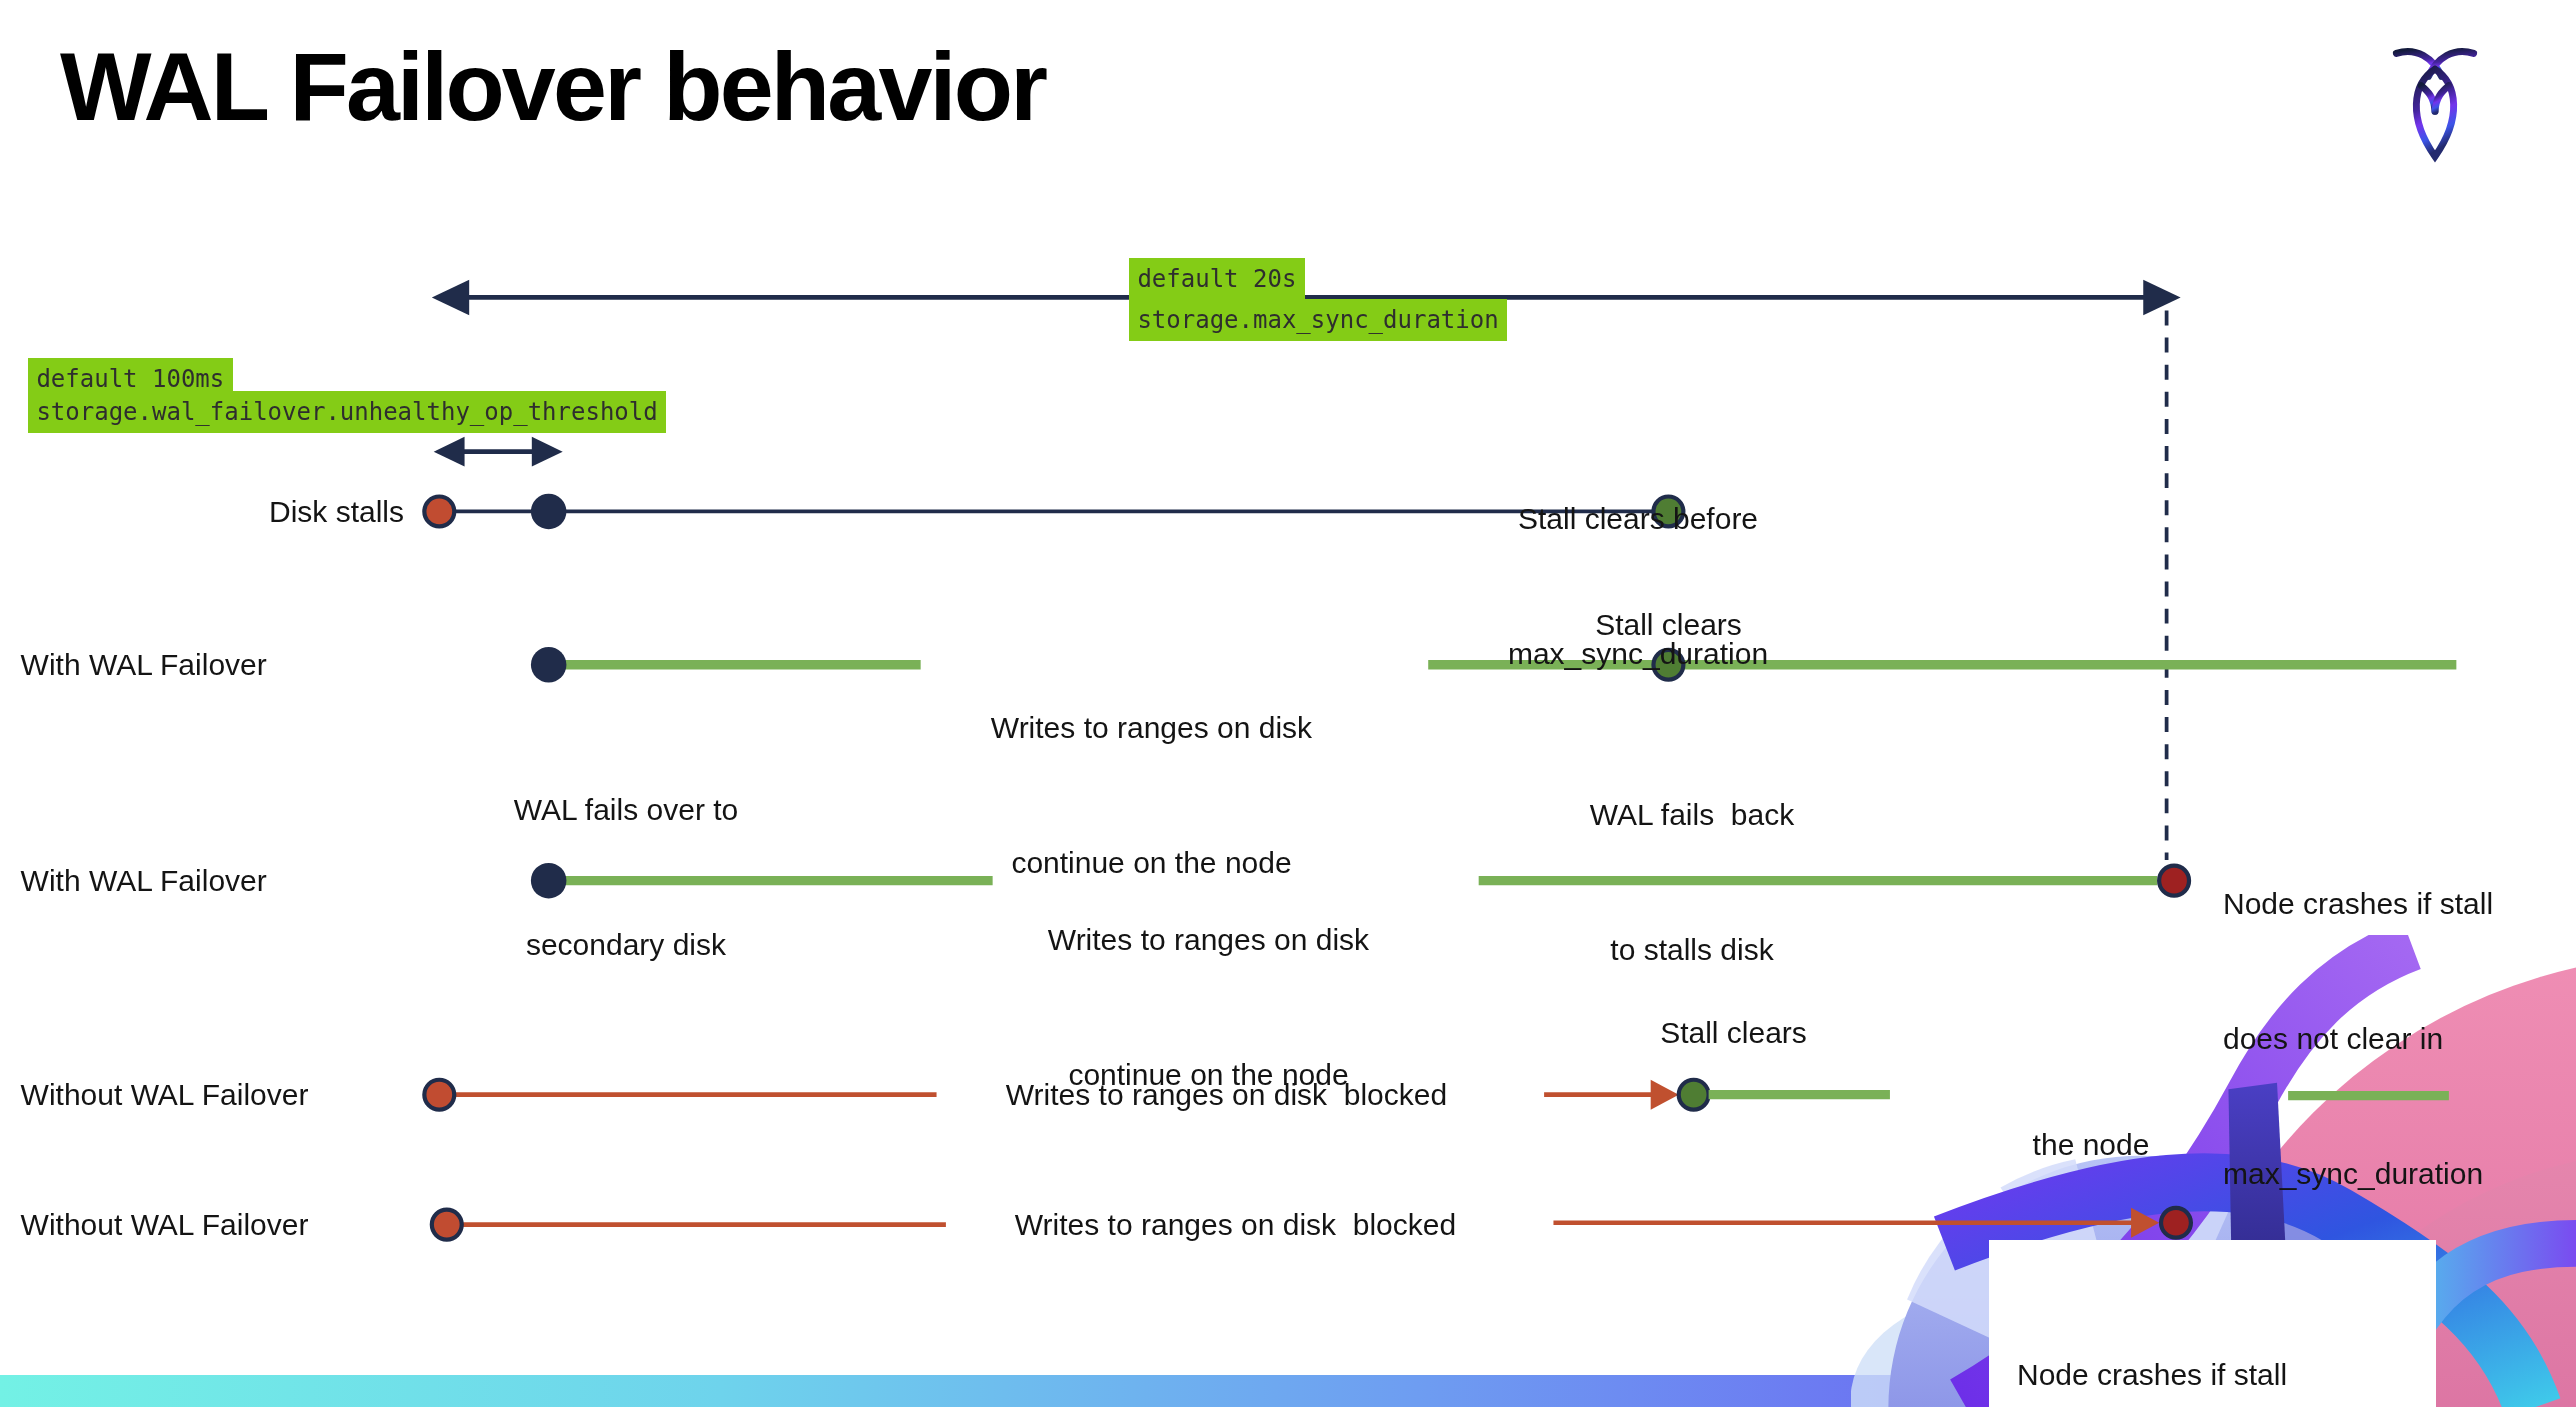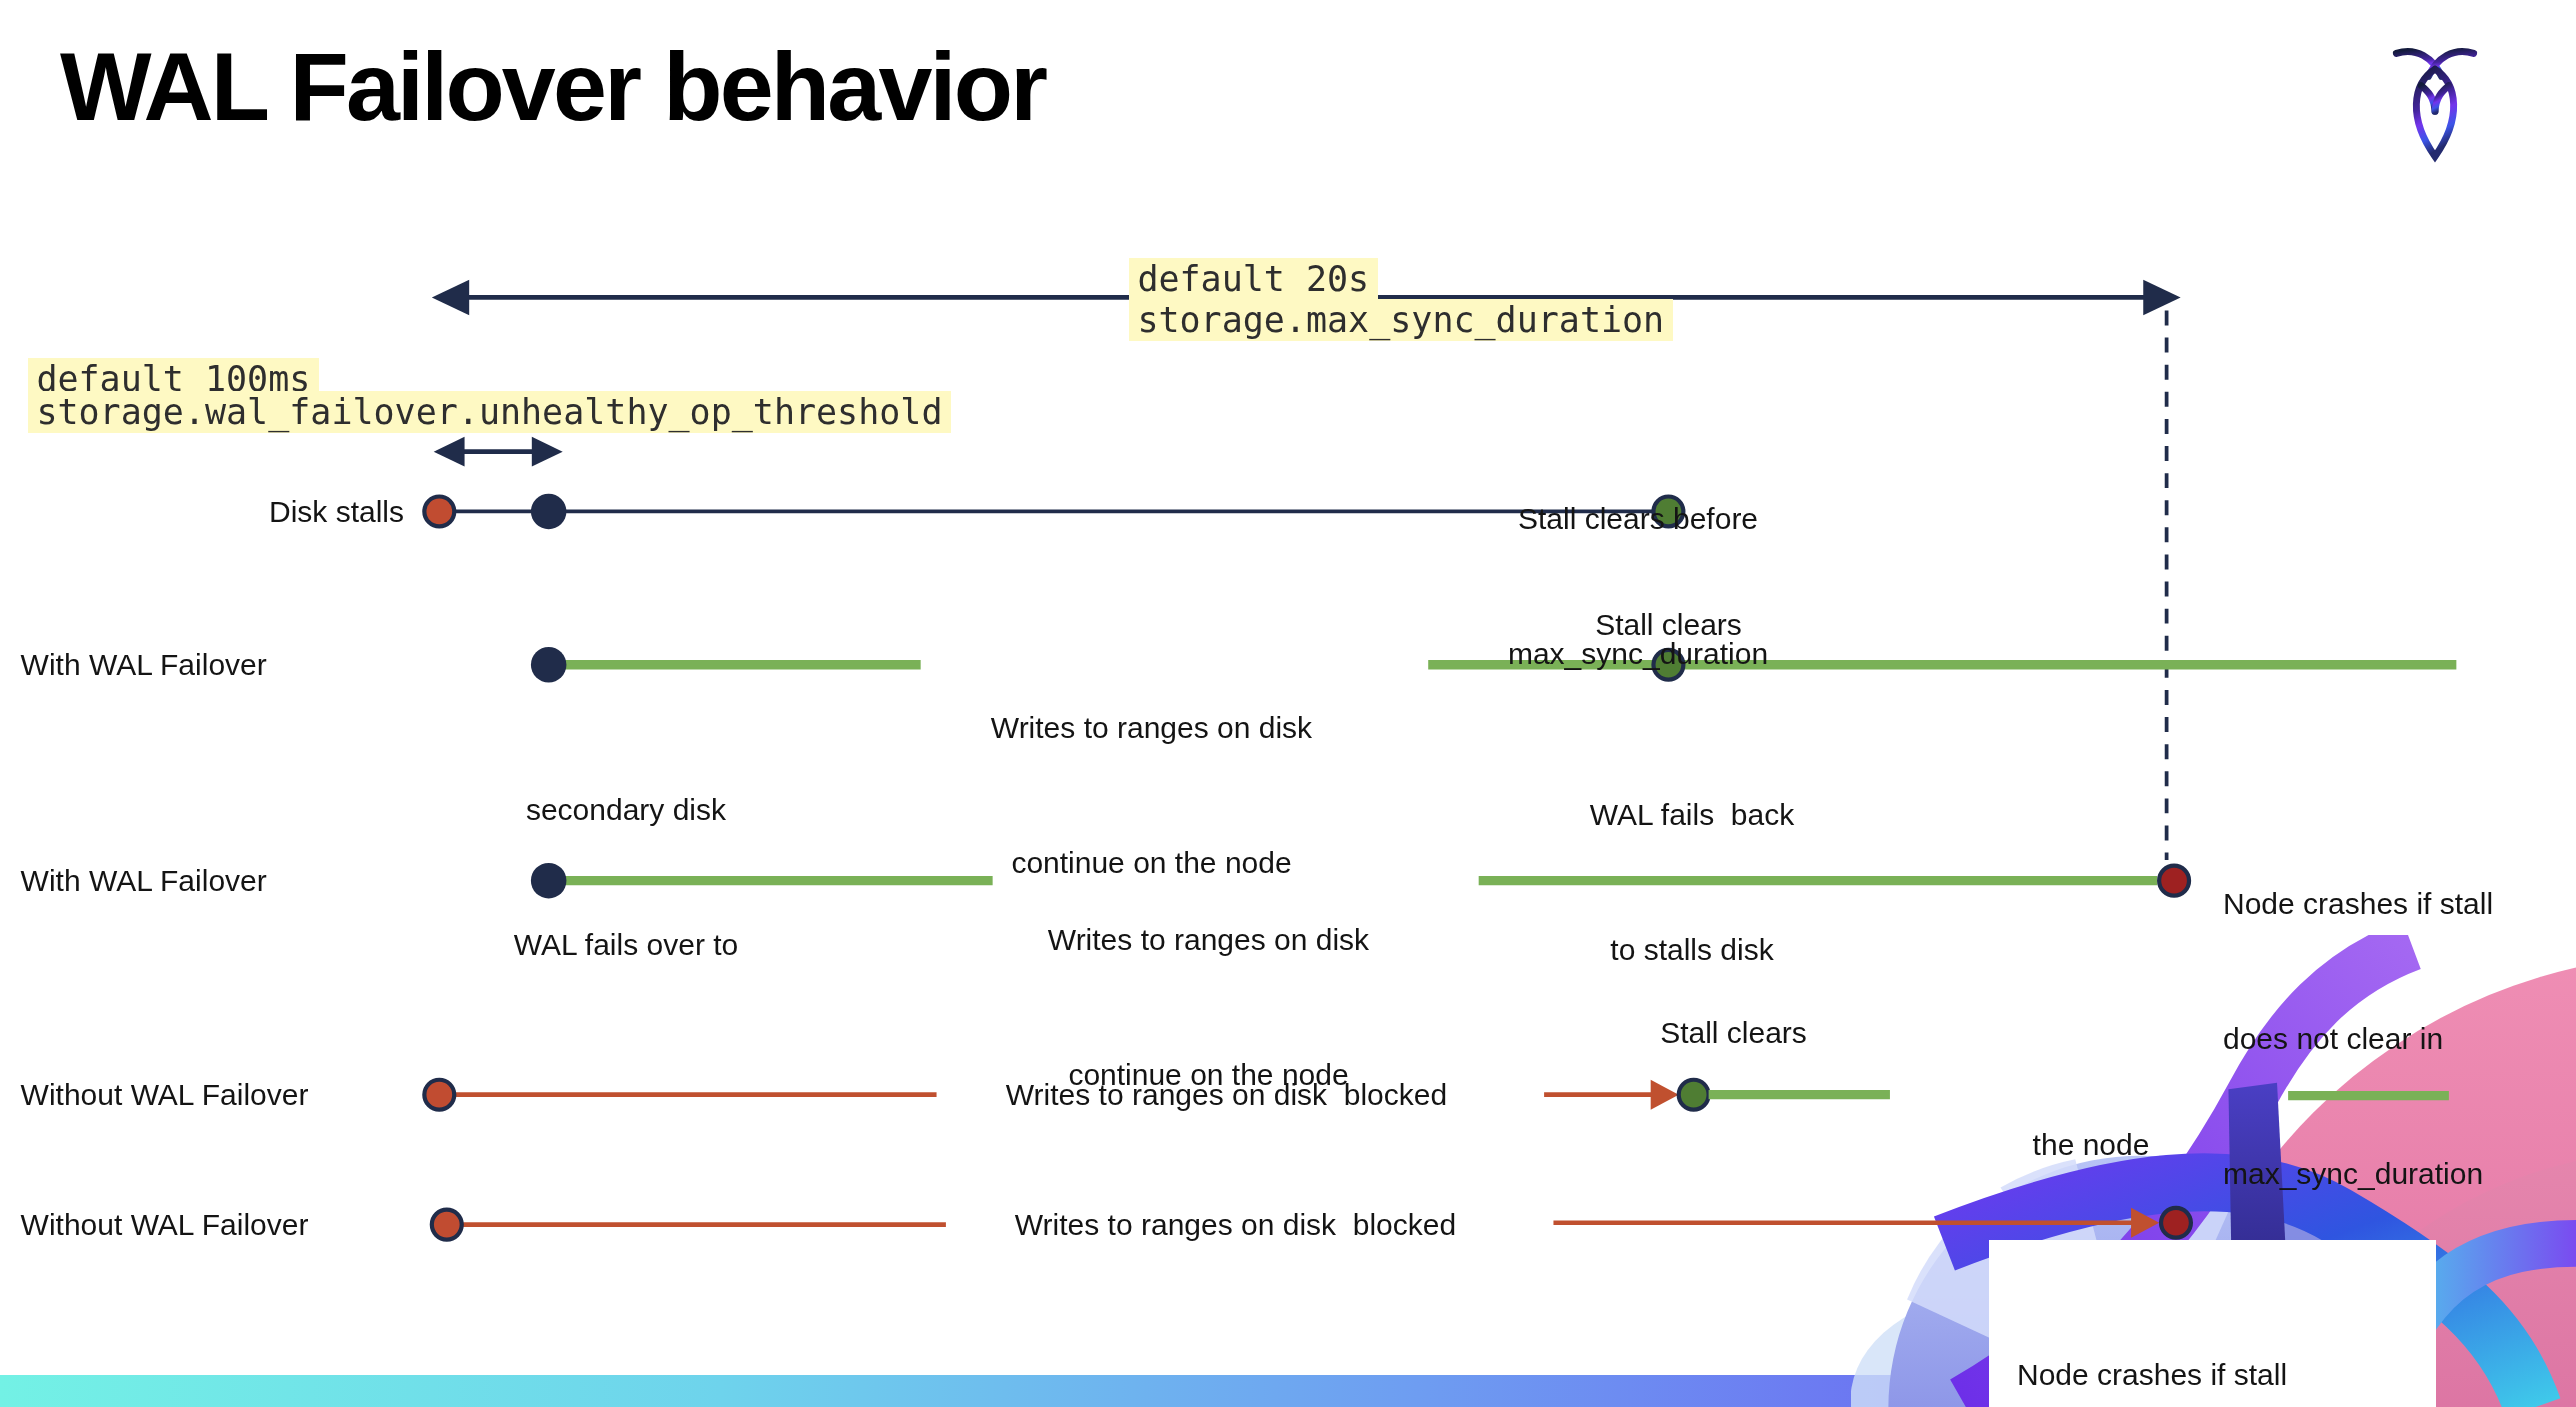--- a/index.html
+++ b/index.html
@@ -2,22 +2,22 @@
 <html style="font-size:15px"><head>
 <meta charset="utf-8">
 <style>
   html,body{margin:0;padding:0;background:#ffffff;}
   #canvas{position:relative;width:2576px;height:1408px;background:#ffffff;overflow:hidden;
           font-family:"Liberation Sans",sans-serif;}
   .t{position:absolute;font-family:"Liberation Sans",sans-serif;font-size:30px;line-height:45px;
      color:#141414;white-space:pre-wrap;}
   .center{text-align:center;}
   .right{text-align:right;}
-  .code{position:absolute;font-family:"DejaVu Sans Mono",monospace;font-size:35px;line-height:36px;
-        color:#2e2e2e;background:#fef9c3;padding:2.8px 8.4px;white-space:pre;}
+  .code{position:absolute;font-family:"DejaVu Sans Mono",monospace;font-size:24px;line-height:36px;
+        color:#2e2e2e;background:#84cc16;padding:2.8px 8.4px;white-space:pre;}
   #title{position:absolute;left:60px;top:34px;font-size:97px;line-height:105px;font-weight:700;
          letter-spacing:-2.8px;color:#000;}
   #bottom-bar{position:absolute;left:0;top:1375px;width:2576px;height:33px;
       background:linear-gradient(90deg,#73f1e5 0%,#6ed3ec 28%,#6e9df1 55%,#6b6bf2 78%,#6a46f0 100%);}
   svg{position:absolute;left:0;top:0;}
   #artwork{left:1851px;top:935px;}
   #diagram{left:0;top:0;z-index:2;}
   #logo{left:2389px;top:45px;z-index:3;}
   .layer3{z-index:3;}
   #note-box{position:absolute;left:1989px;top:1240px;width:447px;height:167px;background:#ffffff;z-index:3;}
@@ -171,22 +171,22 @@
   </div>
 
   <div class="t center layer3" style="left:888px;top:615px;width:527px;">
     <div>Writes to ranges on disk</div>
     <div>continue on the node</div>
   </div>
 
   <div class="t center layer3" style="left:1519px;top:602px;width:299px;">Stall clears</div>
 
   <div class="t center layer3" style="left:439px;top:697px;width:374px;">
+    <div>WAL fails over to</div>
     <div>secondary disk</div>
-    <div>WAL fails over to</div>
   </div>
 
   <div class="t center layer3" style="left:1505px;top:702px;width:374px;">
     <div>WAL fails  back</div>
     <div>to stalls disk</div>
   </div>
 
   <div class="t center layer3" style="left:945px;top:827px;width:527px;">
     <div>Writes to ranges on disk</div>
     <div>continue on the node</div>

